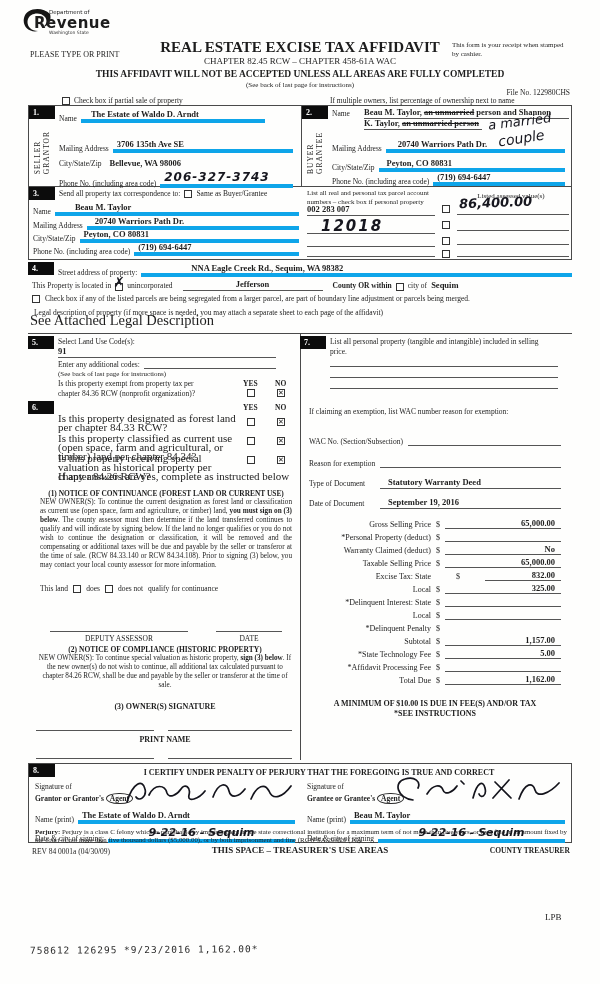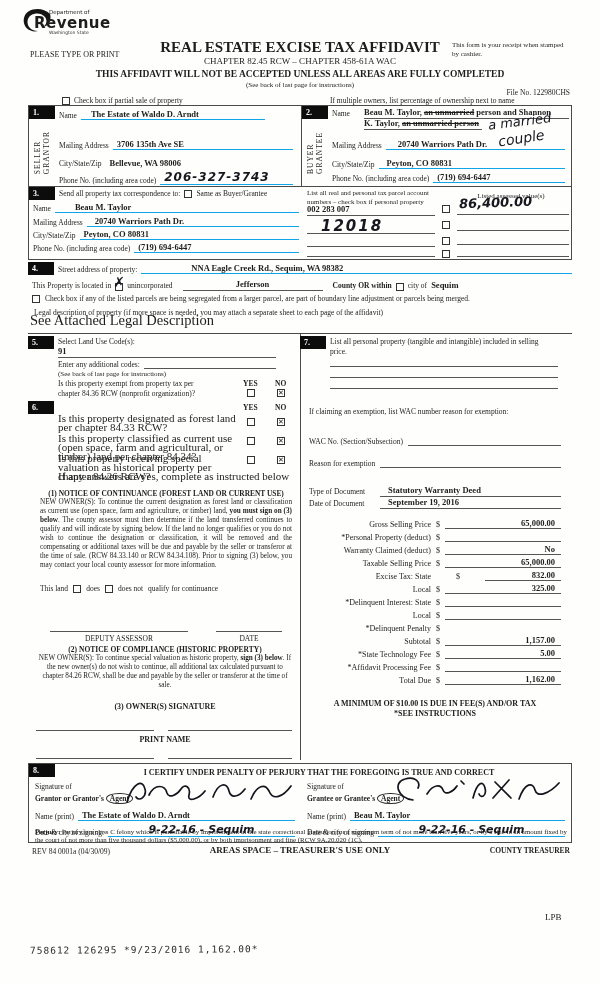--- a/index.html
+++ b/index.html
@@ -10,21 +10,21 @@
   .t7{font-size:7px;line-height:9px;}
   .t75{font-size:7.5px;line-height:9.5px;}
   .t8{font-size:8px;line-height:10px;}
   .t85{font-size:8.5px;line-height:10.5px;}
   .t9{font-size:9px;line-height:11px;}
   .secno{position:absolute;background:#0c0c0c;color:#fff;font-size:8px;font-weight:bold;width:26px;height:13px;line-height:13px;padding-left:4px;box-sizing:border-box;}
   .box{position:absolute;border:1px solid #4a4a4a;box-sizing:border-box;}
   .ul{border-bottom:1px solid #555;}
   .frow{position:absolute;display:flex;align-items:flex-end;font-size:7.5px;}
   .frow .lab{white-space:nowrap;margin-right:4px;}
-  .frow .fill{flex:1;border-bottom:1px solid #0ea5e9;padding:0 4px;font-weight:bold;font-size:8.5px;min-height:9px;}
+  .frow .fill{flex:1;border-bottom:4px solid #0ea5e9;padding:0 4px;font-weight:bold;font-size:8.5px;min-height:9px;}
   .cb{display:inline-block;width:8px;height:8px;border:1px solid #333;box-sizing:border-box;text-align:center;vertical-align:-1px;font-family:"DejaVu Sans",sans-serif;font-size:7px;line-height:6px;color:#1a1a1a;overflow:hidden;flex:none;}
   .hw{font-family:"DejaVu Sans",sans-serif;font-style:italic;color:#17171f;}
   .vlab{position:absolute;left:0;top:13px;bottom:0;width:26px;display:flex;align-items:center;justify-content:center;}
   .vlab .inner{writing-mode:vertical-rl;transform:rotate(180deg);font-size:7.5px;letter-spacing:1px;line-height:9px;}
   .vlab .inner span{display:block;}
   .qtext{font-size:11px;line-height:9px;}
   .finrow{position:absolute;left:0;width:252px;display:flex;align-items:flex-end;height:12px;}
   .finlab{width:122px;text-align:right;font-size:8px;white-space:nowrap;}
   .findollar{width:14px;text-align:center;font-size:8px;}
   .finval{flex:1;border-bottom:1px solid #555;text-align:right;font-weight:bold;font-size:8.5px;padding-right:6px;min-height:10px;}
@@ -261,21 +261,21 @@
     <div class="abs t75" style="left:281px;top:102px;width:252px;display:flex;align-items:flex-end;">
       <span style="white-space:nowrap;margin-right:5px;">WAC No. (Section/Subsection)</span>
       <span class="ul" style="flex:1;min-height:9px;"></span>
     </div>
     <div class="abs t75" style="left:281px;top:124px;width:252px;display:flex;align-items:flex-end;">
       <span style="white-space:nowrap;margin-right:5px;">Reason for exemption</span>
       <span class="ul" style="flex:1;min-height:9px;"></span>
     </div>
     <div class="abs t75" style="left:281px;top:143px;width:252px;display:flex;align-items:flex-end;">
       <span style="white-space:nowrap;margin-right:5px;width:66px;">Type of Document</span>
-      <span class="ul b t85" style="flex:1;padding-left:8px;margin-top:8px;">Statutory Warranty Deed</span>
+      <span class="ul b t85" style="flex:1;padding-left:8px;">Statutory Warranty Deed</span>
     </div>
     <div class="abs t75" style="left:281px;top:163px;width:252px;display:flex;align-items:flex-end;">
       <span style="white-space:nowrap;margin-right:5px;width:66px;">Date of Document</span>
       <span class="ul b t85" style="flex:1;padding-left:8px;">September 19, 2016</span>
     </div>
 
     <div class="abs" style="left:281px;top:183px;width:252px;">
       <div class="finrow" style="top:0;">
           <span class="finlab">Gross Selling Price</span>
           <span class="findollar">$</span>
@@ -383,19 +383,19 @@
       </div>
     </div>
 
     <div class="abs" style="left:6px;top:64px;width:532px;font-size:6.9px;line-height:8.2px;">
       <span class="b">Perjury:</span>
       <span>Perjury is a class C felony which is punishable by imprisonment in the state correctional institution for a maximum term of not more than five years, or by a fine in an amount fixed by the court of not more than five thousand dollars ($5,000.00), or by both imprisonment and fine (RCW 9A.20.020 (1C).</span>
     </div>
   </div>
 
   <div class="abs t75" style="left:32px;top:847px;">REV 84 0001a (04/30/09)</div>
-  <div class="abs ctr b" style="left:170px;top:845px;width:260px;font-size:9px;">AREAS SPACE – TREASURER'S USE ONLY</div>
+  <div class="abs ctr b" style="left:170px;top:845px;width:260px;font-size:9px;">THIS SPACE – TREASURER'S USE AREAS</div>
   <div class="abs b" style="left:440px;top:846px;width:130px;text-align:right;font-size:7.5px;">COUNTY TREASURER</div>
 
   <div class="abs t9" style="left:545px;top:912px;">LPB</div>
   <div class="abs" style="left:30px;top:944px;font-family:'DejaVu Sans Mono',monospace;font-size:9.5px;letter-spacing:1px;color:#2b2b2b;transform:rotate(-0.4deg);">758612 126295 *9/23/2016 1,162.00*</div>
 
 </div>
 
 </body></html>

